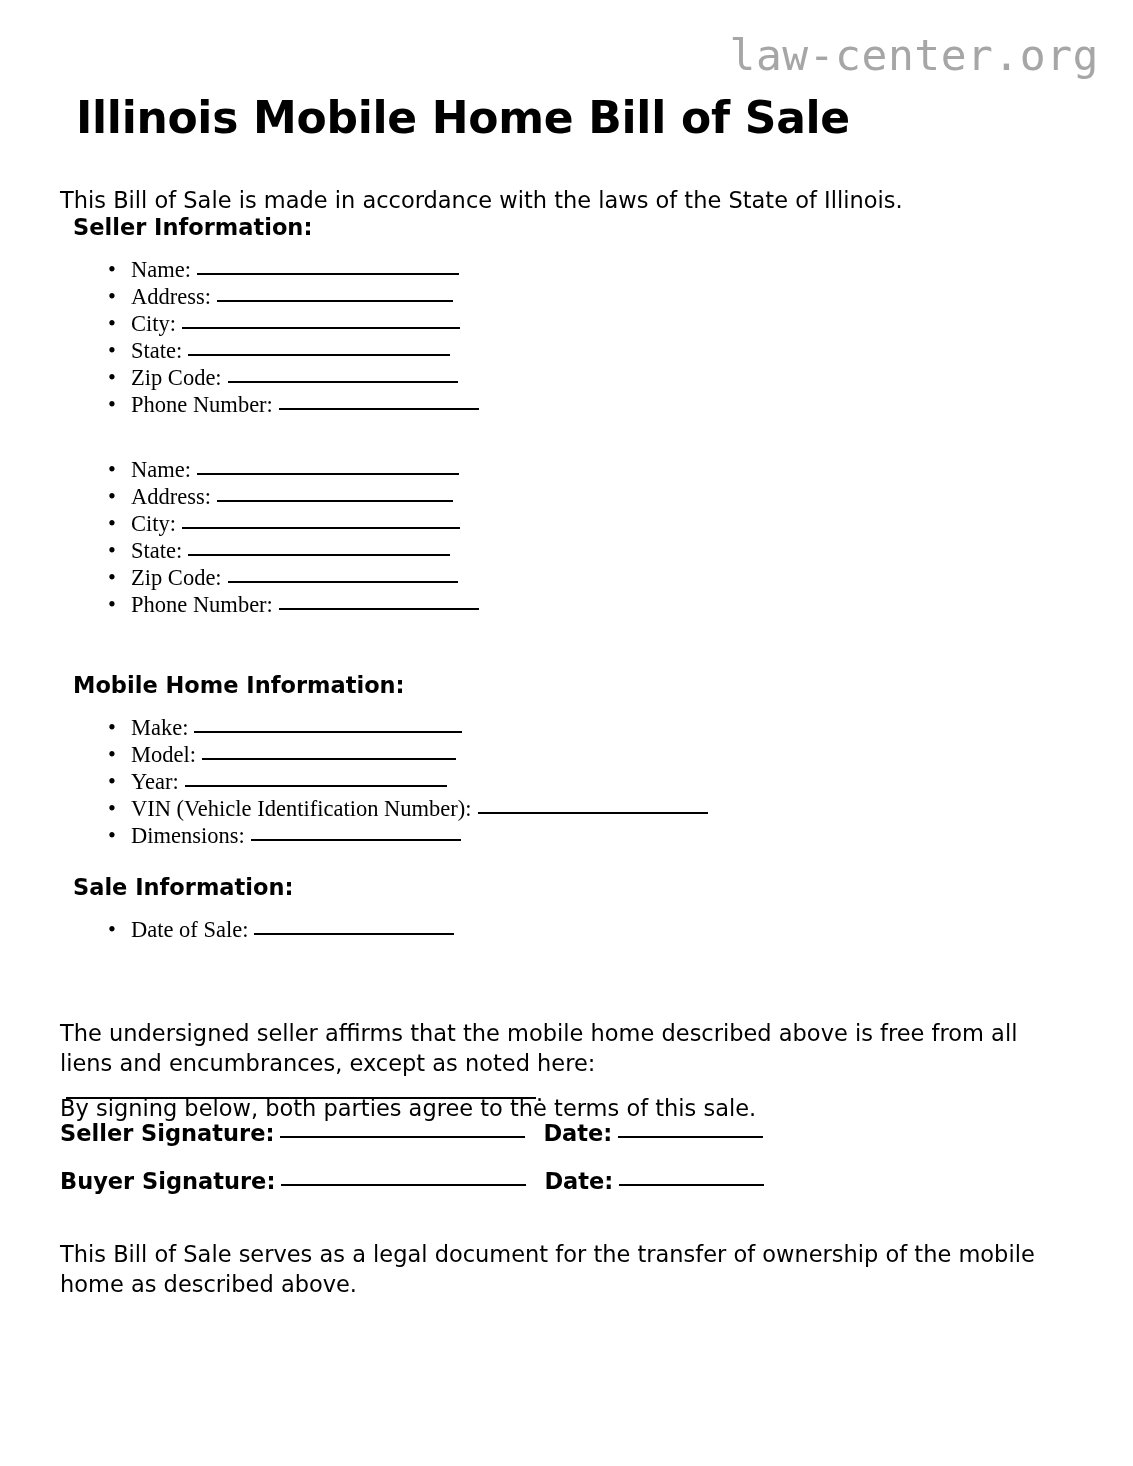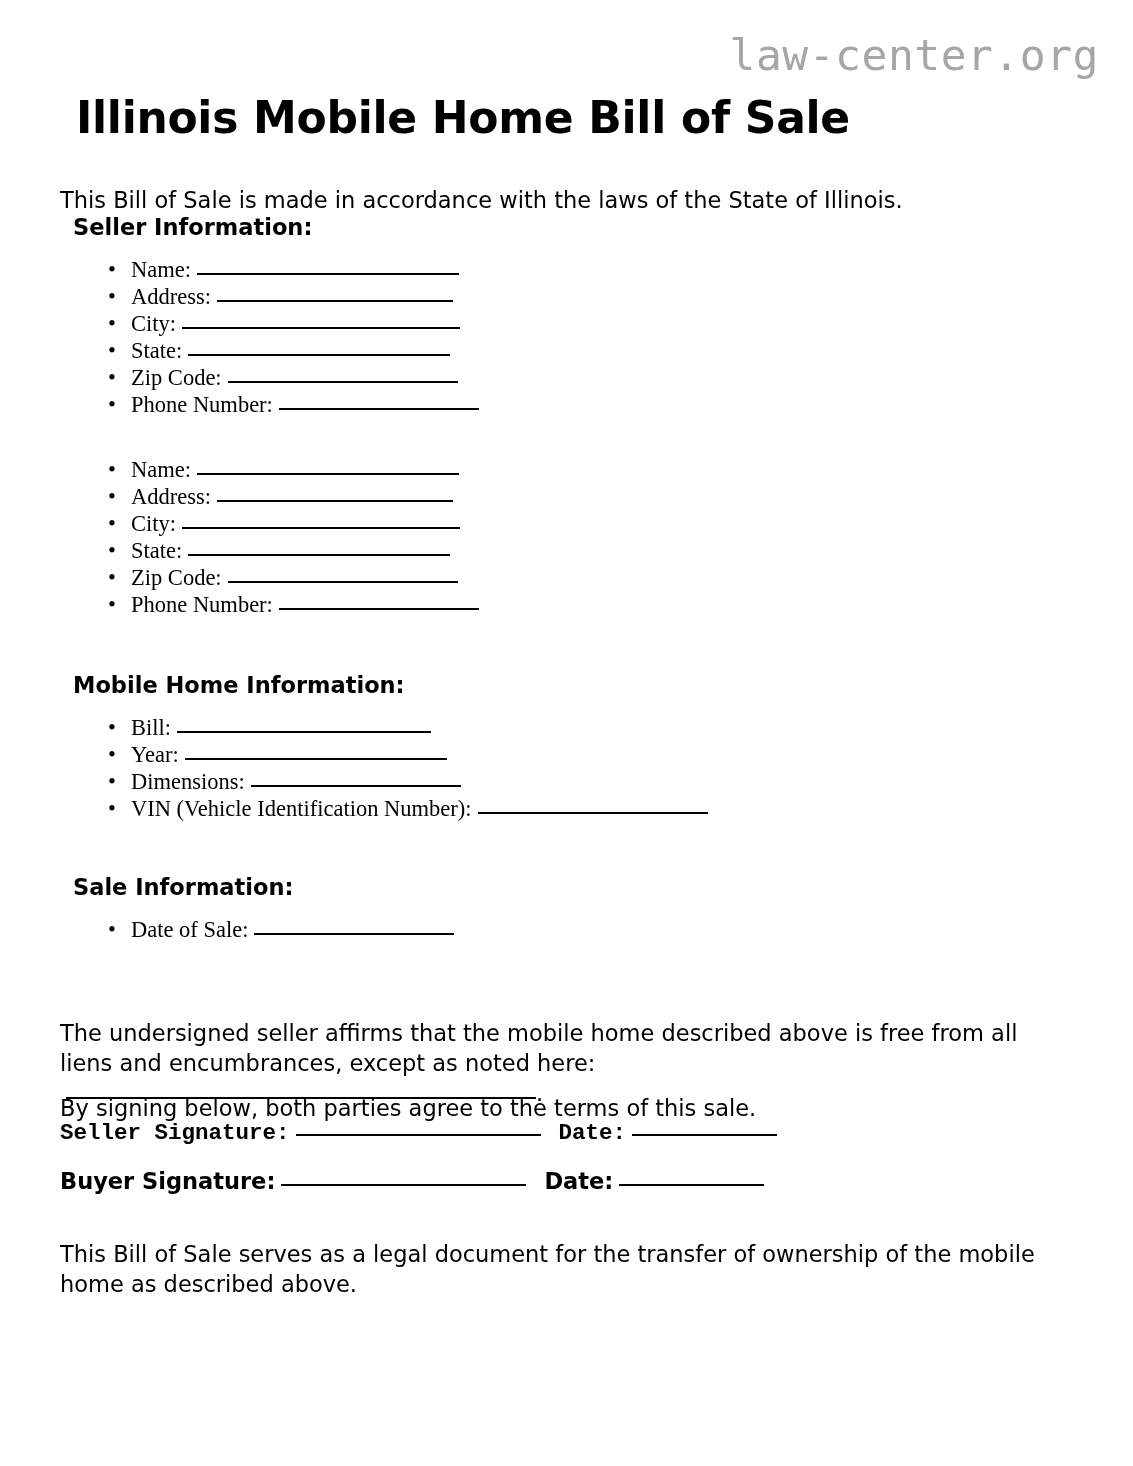--- a/index.html
+++ b/index.html
@@ -161,36 +161,37 @@
             <li><span>Address:</span><span class="blank" style="width: 236px;"></span></li>
             <li><span>City:</span><span class="blank" style="width: 278px;"></span></li>
             <li><span>State:</span><span class="blank" style="width: 262px;"></span></li>
             <li><span>Zip Code:</span><span class="blank" style="width: 230px;"></span></li>
             <li><span>Phone Number:</span><span class="blank" style="width: 200px;"></span></li>
           </ul>
         </div>
         <div class="section" style="top: 671px;">
           <div class="section-title">Mobile Home Information:</div>
           <ul class="fields">
-            <li><span>Bill:</span><span class="blank" style="width: 254px;"></span></li>
+            <li><span>Make:</span><span class="blank" style="width: 268px;"></span></li>
+            <li><span>Model:</span><span class="blank" style="width: 254px;"></span></li>
             <li><span>Year:</span><span class="blank" style="width: 262px;"></span></li>
+            <li><span>VIN (Vehicle Identification Number):</span><span class="blank" style="width: 230px;"></span></li>
             <li><span>Dimensions:</span><span class="blank" style="width: 210px;"></span></li>
-            <li><span>VIN (Vehicle Identification Number):</span><span class="blank" style="width: 230px;"></span></li>
           </ul>
         </div>
         <div class="section" style="top: 873px;">
           <div class="section-title">Sale Information:</div>
           <ul class="fields">
             <li><span>Date of Sale:</span><span class="blank" style="width: 200px;"></span></li>
           </ul>
         </div>
       </div>
 
     <div id="tail-host">
         <p class="para" style="top: 995px;"><span>The undersigned seller affirms that the mobile home described above is free from all liens and encumbrances, except as noted here: </span><span class="blank" style="width: 470px;"></span><span>.</span></p>
         <p class="para" style="top: 1070px;">By signing below, both parties agree to the terms of this sale.</p>
-        <div class="sigline" style="top: 1120px; font-family: Liberation Mono, monospace;"><span>Seller Signature:</span><span class="blank" style="width: 245px;"></span><span class="dategap"></span><span>Date:</span><span class="blank" style="width: 145px;"></span></div>
+        <div class="sigline" style="top: 1120px;"><span>Seller Signature:</span><span class="blank" style="width: 245px;"></span><span class="dategap"></span><span>Date:</span><span class="blank" style="width: 145px;"></span></div>
         <div class="sigline" style="top: 1168px;"><span>Buyer Signature:</span><span class="blank" style="width: 245px;"></span><span class="dategap"></span><span>Date:</span><span class="blank" style="width: 145px;"></span></div>
         <p class="para" style="top: 1216px;">This Bill of Sale serves as a legal document for the transfer of ownership of the mobile home as described above.</p>
       </div>
 
   </div>
 </div>
 
 </body></html>

